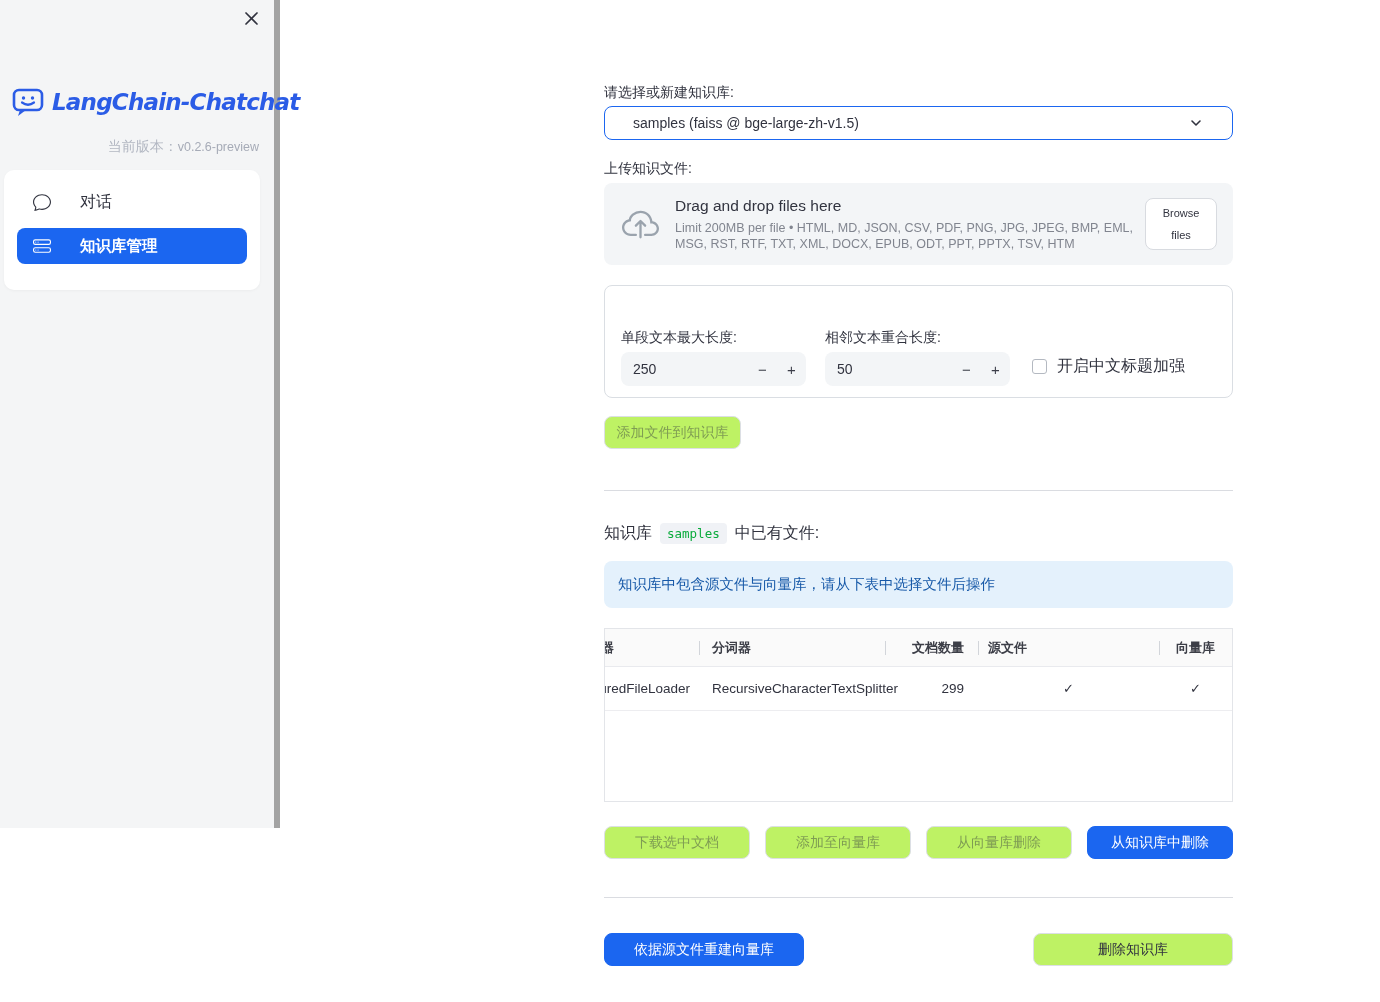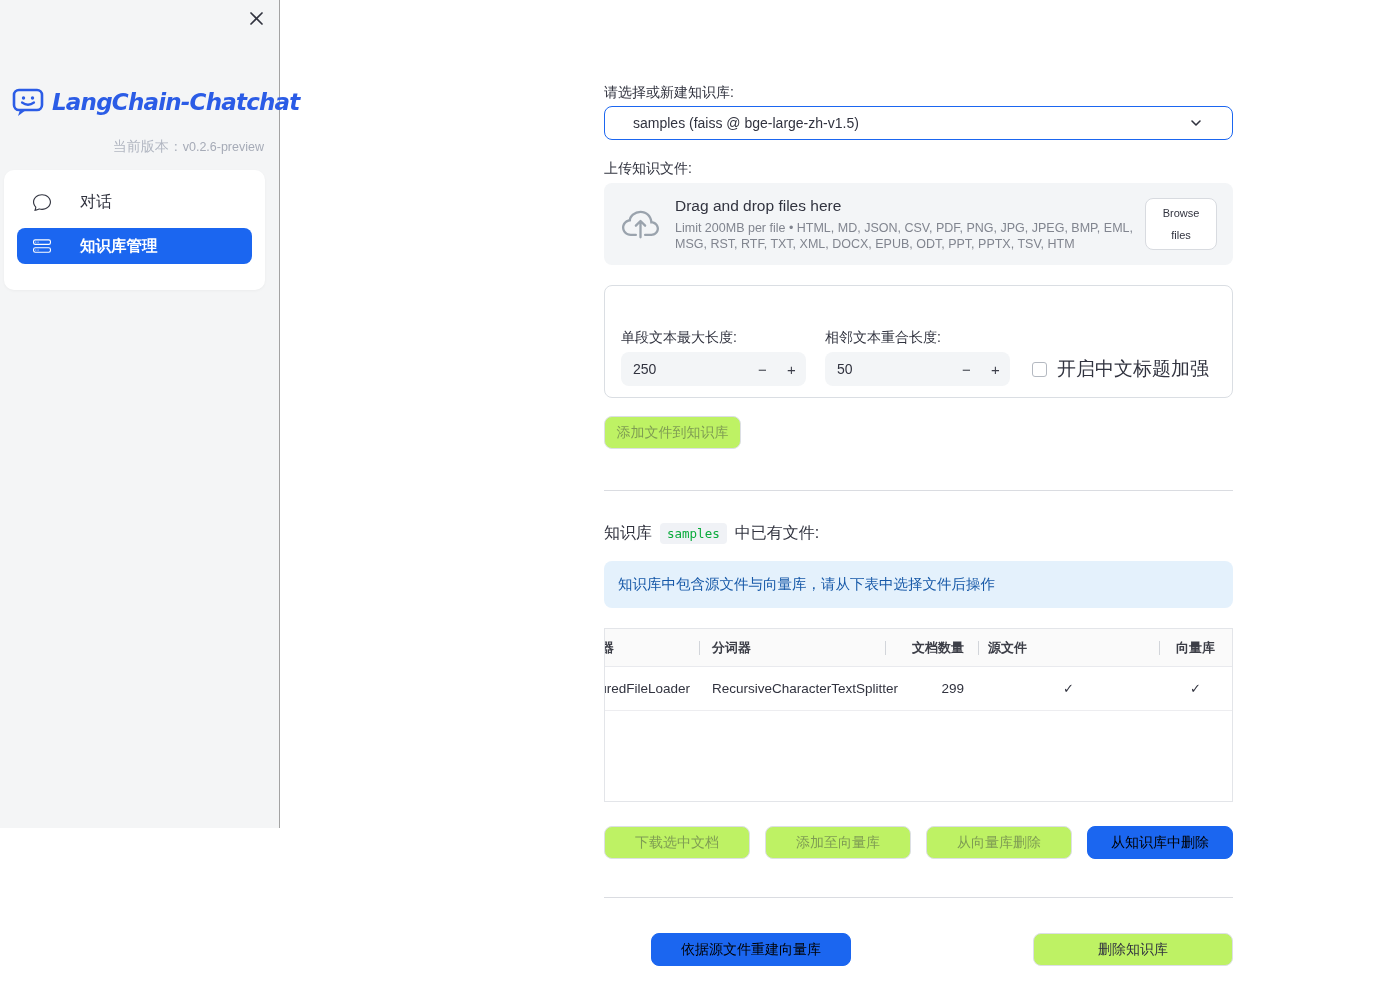--- a/index.html
+++ b/index.html
@@ -6,21 +6,21 @@
   html,body { width:1380px; height:1002px; }
   body {
     font-family: "Liberation Sans", sans-serif;
     background:#ffffff; color:#31333f;
     position:relative; overflow:hidden;
   }
 
   
   .sidebar {
     position:absolute; left:0; top:0; width:280px; height:828px;
-    background:#f4f5f6; border-right:1px solid #a3a3a3;padding-left:22px;
+    background:#f4f5f6; border-right:6px solid #a3a3a3;padding-left:22px;
   }
   .close-btn {
     position:absolute; top:8px; right:13px; width:20px; height:20px;
     display:flex; align-items:center; justify-content:center; cursor:pointer;
   }
   .logo-row { position:absolute; left:11px; top:86px; display:flex; align-items:center; gap:7px; }
   .logo-text {
     font-family:"DejaVu Sans", sans-serif; font-style:italic; font-weight:bold;
     font-size:23px; color:#2b5ce6; letter-spacing:-0.8px; white-space:nowrap;
   }
@@ -84,29 +84,29 @@
   .num-val { flex:1; }
   .step-btn {
     width:29px; text-align:center; font-size:15px; color:#3d3f4a; cursor:pointer;
     user-select:none;
   }
   .chk-row { position:absolute; left:427px; top:70px; display:flex; align-items:center; gap:10px; }
   .chk-box {
     width:15px; height:15px; border:1px solid #b4b9c1; border-radius:3px; background:#fff;
     cursor:pointer; flex:none;
   }
-  .chk-label { font-size:19px; color:#31333f; }
+  .chk-label { font-size:16px; color:#31333f; }
 
   .btn {
     height:33px; border-radius:8px; font-size:14px; display:inline-flex;
     align-items:center; justify-content:center; cursor:pointer; background:#bef264;
     border:1px solid #dcdfe4; color:#31333f; font-family:"Liberation Sans",sans-serif;
   }
   .btn.disabled { color:rgba(49,51,63,0.45); }
-  .btn.primary { background:#1b66f0; border:1px solid #1b66f0; color:#000000; }
+  .btn.primary { background:#1b66f0; border:1px solid #1b66f0; color:#ffffff; }
   .add-btn { top:416px; width:137px; left:0; right:auto; position:absolute; }
 
   .divider { height:1px; background:#dadce1; }
 
   .kb-heading { top:523px; display:flex; align-items:center; font-size:16px; color:#31333f; }
   .code-pill {
     font-family:"DejaVu Sans Mono", monospace; font-size:12.5px; color:#09ab3b;
     background:#f0f2f6; border-radius:4px; padding:3px 7px; margin:0 8px;
   }
 
@@ -138,21 +138,21 @@
   .thead .cell + .cell::before {
     content:""; position:absolute; left:0; top:12px; width:1px; height:14px; background:#d2d5da;
   }
   .checkmark { font-size:13px; }
 
   .row-actions { top:826px; display:flex; gap:15px; }
   .row-actions .btn { flex:1; }
 
   .bottom-actions { top:933px; height:33px; }
   .bottom-actions .btn { position:absolute; top:0; width:200px; }
-  .bottom-actions .btn.left { left:0;margin-left:47px; }
+  .bottom-actions .btn.left { left:0; }
   .bottom-actions .btn.right { right:0; }
 
   svg { display:block; }
 </style>
 </head>
 <body>
 
 <div class="sidebar">
 
   <div class="close-btn">

